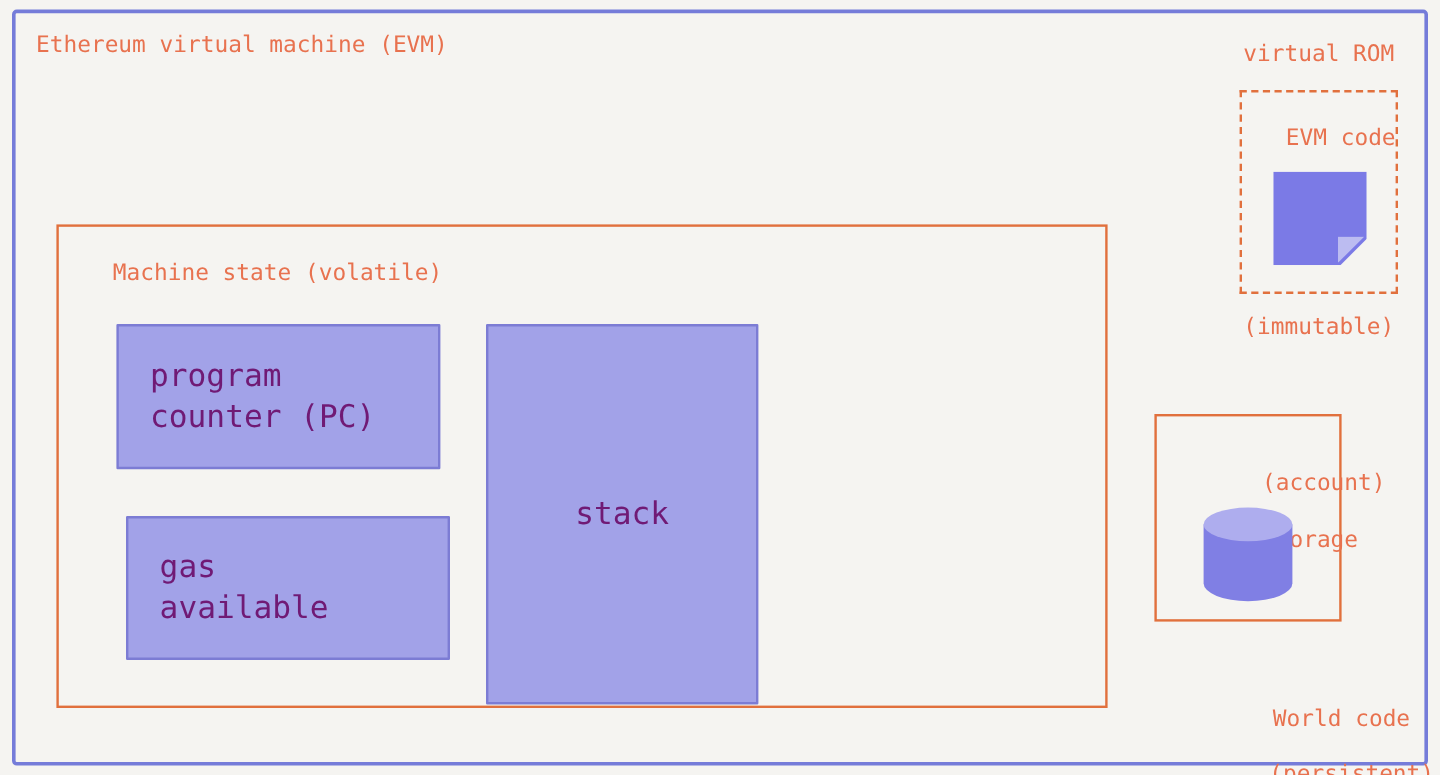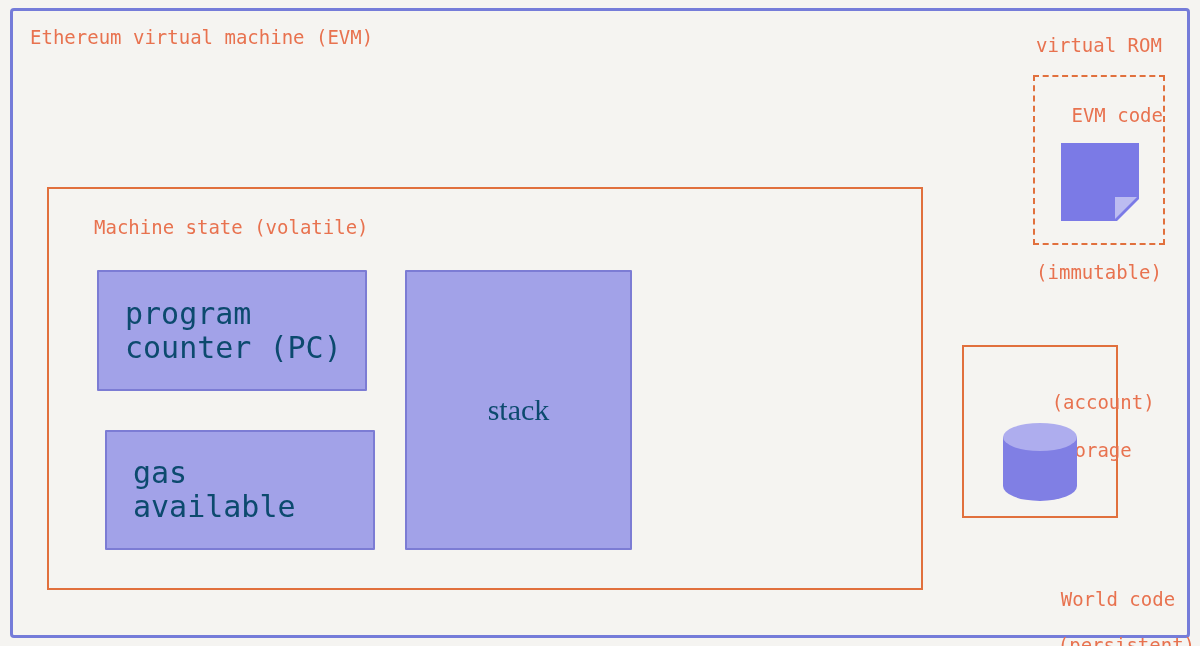--- a/index.html
+++ b/index.html
@@ -43,31 +43,31 @@
   .machine-title { left: 45px; top: 27px; }
 
   .node {
     background: #a2a2e8;
     border: 2px solid #7c7cd4;
     box-sizing: border-box;
     border-radius: 1px;
     display: flex;
     flex-direction: column;
     justify-content: center;
-    color: #0c4a6e;
-    font-size: 30px;
+    color: #701a75;
+    font-size: 26px;
     line-height: 34px;
     white-space: pre;
   }
   .node.left-text { align-items: flex-start; padding-left: 26px; }
   .node.center-text { align-items: center; }
 
   .node-pc     { left: 48px;  top: 81px;  width: 270px; height: 121px; }
   .node-gas    { left: 56px;  top: 241px; width: 270px; height: 120px; }
-  .node-stack  { left: 356px; top: 81px;  width: 227px; height: 280px; font-family: Liberation Serif, serif; }
+  .node-stack  { left: 356px; top: 81px;  width: 227px; height: 317px; }
   .node-memory { left: 612px; top: 81px;  width: 228px; height: 280px; }
 
   
   .rom-title { left: 1033px; top: 34px; width: 132px; text-align: center; }
   .rom-box {
     left: 1033px; top: 75px;
     width: 132px; height: 170px;
     border: 2px dashed #e1703d;
     box-sizing: border-box;
   }

